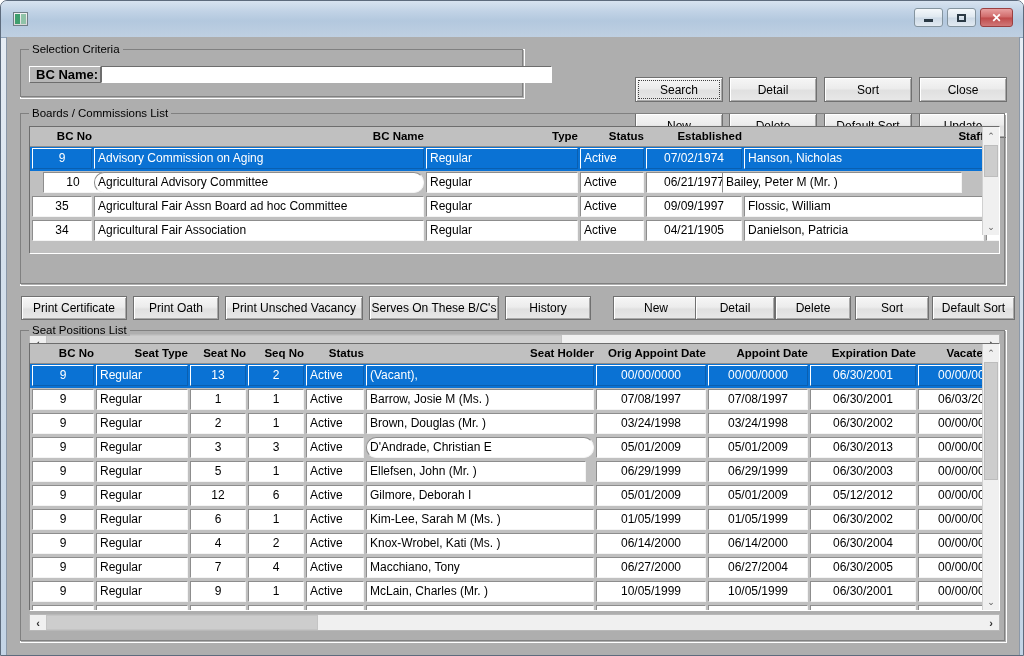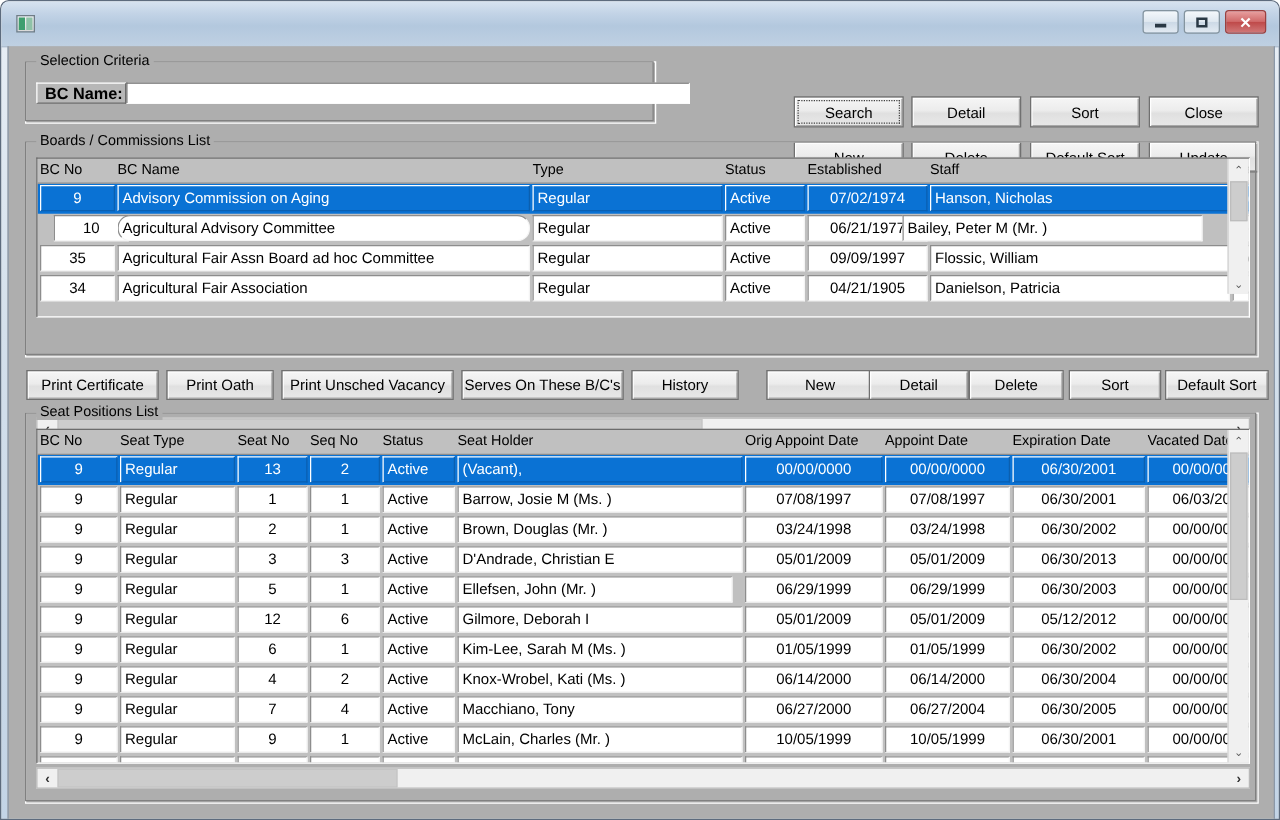--- a/index.html
+++ b/index.html
@@ -244,23 +244,23 @@
     background: #c0c0c0;
     border-bottom: 1px solid #8c8c8c;
     box-sizing: border-box;
   }
   .grid-head .hc {
     position: absolute;
     top: 0;
     height: 23px;
     line-height: 19px;
     font-size: 11.5px;
-    font-weight: normal;
+    font-weight: bold;
     color: #000;
-    text-align: left;
+    text-align: right;
     white-space: nowrap;
     overflow: hidden;
     box-sizing: border-box;
   }
   .grid-body {
     position: absolute;
     left: 0; top: 20px; right: 0; bottom: 0;
     overflow: hidden;
   }
   .grow {
@@ -523,21 +523,21 @@
               <div class="gc num" style="left: 678px; width: 100px;">03/24/1998</div>
               <div class="gc num" style="left: 780px; width: 106px;">06/30/2002</div>
               <div class="gc num" style="left: 888px; width: 100px;">00/00/0000</div>
             </div>
             <div class="grow" style="top: 72px; height: 24px;">
               <div class="gc num" style="left: 2px; width: 62px;">9</div>
               <div class="gc left" style="left: 66px; width: 92px;">Regular</div>
               <div class="gc num" style="left: 160px; width: 56px;">3</div>
               <div class="gc num" style="left: 218px; width: 56px;">3</div>
               <div class="gc left" style="left: 276px; width: 58px;">Active</div>
-              <div class="gc left" style="left: 336px; width: 228px;">D'Andrade, Christian E</div>
+              <div class="gc left" style="left: 336px; width: 228px; border-radius: 10px;">D'Andrade, Christian E</div>
               <div class="gc num" style="left: 566px; width: 110px;">05/01/2009</div>
               <div class="gc num" style="left: 678px; width: 100px;">05/01/2009</div>
               <div class="gc num" style="left: 780px; width: 106px;">06/30/2013</div>
               <div class="gc num" style="left: 888px; width: 100px;">00/00/0000</div>
             </div>
             <div class="grow" style="top: 96px; height: 24px;">
               <div class="gc num" style="left: 2px; width: 62px;">9</div>
               <div class="gc left" style="left: 66px; width: 92px;">Regular</div>
               <div class="gc num" style="left: 160px; width: 56px;">5</div>
               <div class="gc num" style="left: 218px; width: 56px;">1</div>

